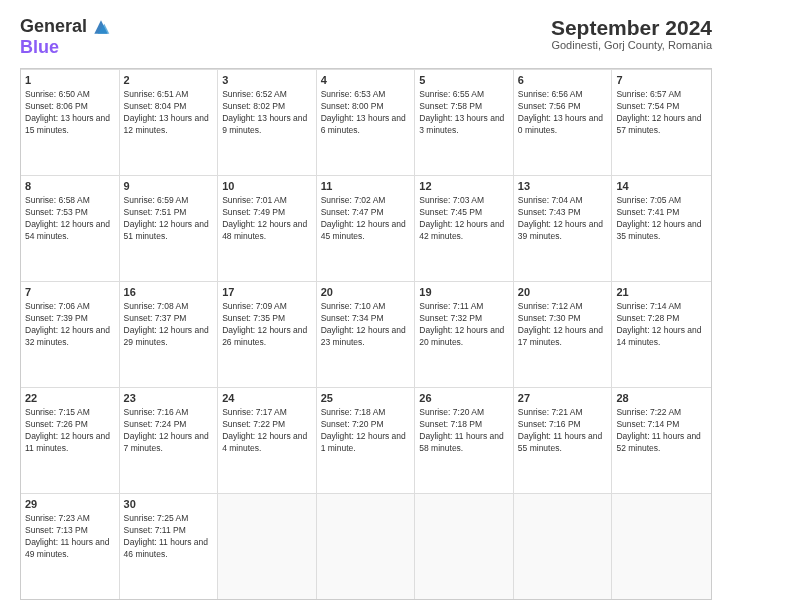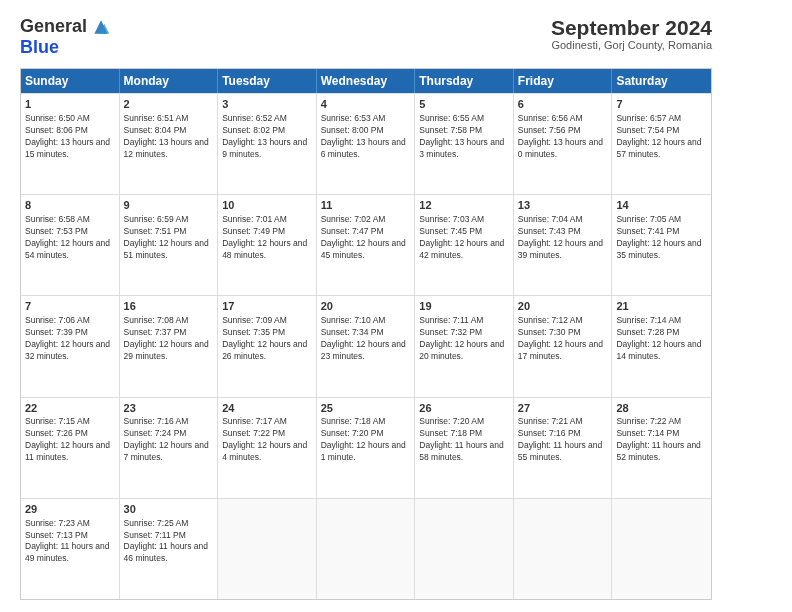--- a/index.html
+++ b/index.html
@@ -34,21 +34,21 @@
       gap: 2px;
     }
     .logo-general {
       font-size: 18px;
       font-weight: bold;
       color: #333;
     }
     .logo-blue {
       font-size: 18px;
       font-weight: bold;
-      color: #1d4ed8;
+      color: #8b5cf6;
       text-align: center;
     }
     .logo-icon {
       width: 20px;
       height: 20px;
       margin-left: 2px;
     }
     .title-block {
       text-align: right;
     }
@@ -130,29 +130,20 @@
       </div>
       <span class="logo-blue">Blue</span>
     </div>
     <div class="title-block">
       <div class="month-title">September 2024</div>
       <div class="location">Godinesti, Gorj County, Romania</div>
     </div>
   </div>
 
   <div class="calendar">
-    <div class="cal-header">
-      <div class="cal-header-cell">Sunday</div>
-      <div class="cal-header-cell">Monday</div>
-      <div class="cal-header-cell">Tuesday</div>
-      <div class="cal-header-cell">Wednesday</div>
-      <div class="cal-header-cell">Thursday</div>
-      <div class="cal-header-cell">Friday</div>
-      <div class="cal-header-cell">Saturday</div>
-    </div>
     <div class="cal-body">
 
       <div class="cal-row">
         <div class="cal-cell">
           <span class="day-num">1</span>
           <div class="cell-text">Sunrise: 6:50 AM<br>Sunset: 8:06 PM<br>Daylight: 13 hours and 15 minutes.</div>
         </div>
         <div class="cal-cell">
           <span class="day-num">2</span>
           <div class="cell-text">Sunrise: 6:51 AM<br>Sunset: 8:04 PM<br>Daylight: 13 hours and 12 minutes.</div>

